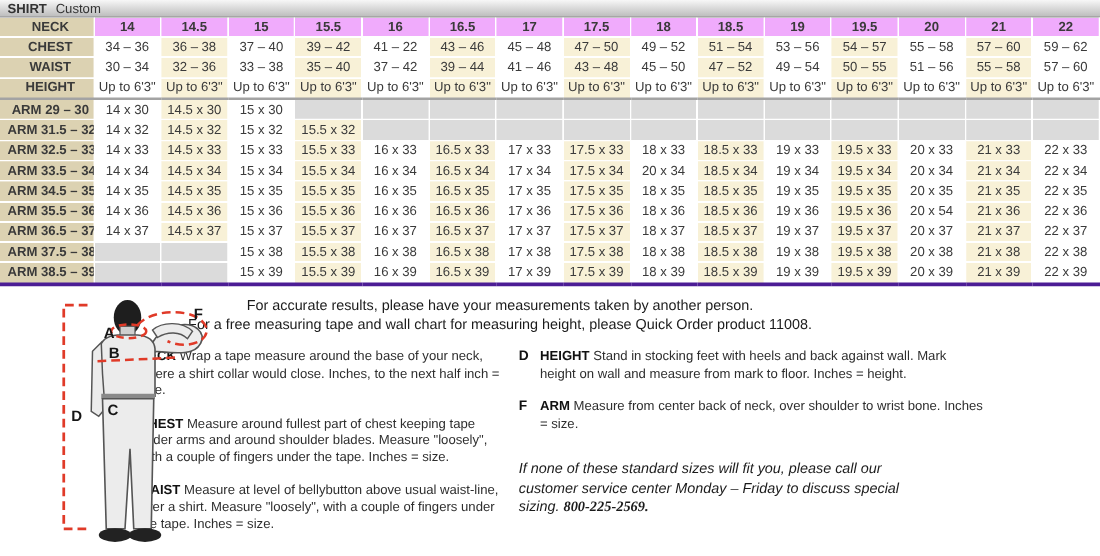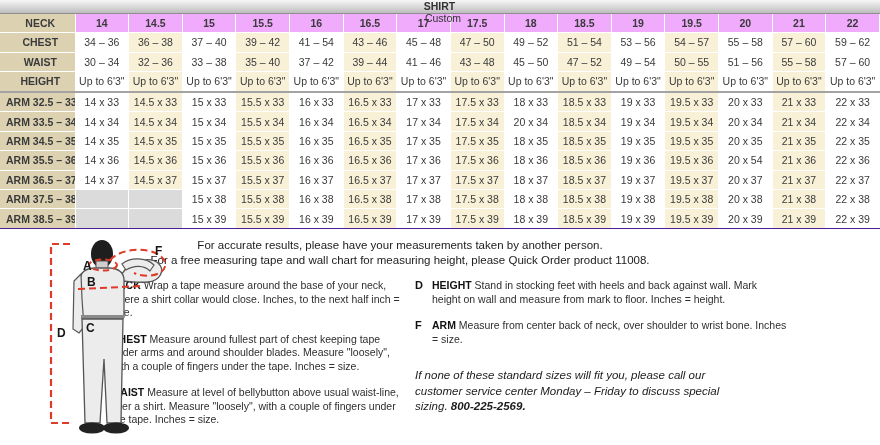--- a/index.html
+++ b/index.html
@@ -3,50 +3,50 @@
 <meta charset="utf-8">
 <style>
   * { margin:0; padding:0; box-sizing:border-box; }
   html,body { background:#fff; }
   body { font-family:"Liberation Sans","DejaVu Sans",sans-serif; color:#2b2b2b; }
   .page { position:relative; width:880px; height:445px; background:#fff; overflow:hidden; }
 
   
   .top-bar { height:14px; background:linear-gradient(#f7f7f7,#bdbdbd);
              border-bottom:1px solid #8f8f8f; display:flex; align-items:center;
-             padding-left:6px; font-size:10.5px; color:#333;flex-direction:column; }
+             padding-left:6px; font-size:10.5px; color:#333; }
   .top-bar .t1 { font-weight:bold; margin-right:7px; }
 
   
   table.size { width:880px; height:215px; border-collapse:collapse; table-layout:fixed; }
   table.size col.lblcol { width:75px; }
   table.size td { font-size:10.5px; text-align:center; vertical-align:middle;
                   border-bottom:1px solid #fff; border-right:1px solid #fff;
                   color:#3a3a3a; white-space:nowrap; overflow:hidden; }
   td.lbl { background:#dcd2b2; font-weight:bold; text-align:left; padding-left:6px; color:#3a3a3a; }
   td.neckcell { background:#f0abfc; font-weight:bold; }
   td.white { background:#fff; }
   td.cream { background:#f8f1d7; }
   td.emptycell { background:#dbdbdb; }
   tr.sep td { border-bottom:2px solid #a3a3a3; }
-  tr.last td { border-bottom:1px solid #4c1d95; }
+  tr.last td { border-bottom:3px solid #4c1d95; }
 
   
   .bottom { position:relative; height:216px; }
   .figure { position:absolute; left:30px; top:8px; width:150px; height:205px; }
   .content { margin-left:94px; padding-top:9px; }
   .intro { width:612px; text-align:center; font-size:11.5px; line-height:15px; color:#1b1b1b; }
   .cols { display:flex; margin-top:11px; }
   .col-left { width:315px; }
   .col-right { width:372px; margin-left:6px; }
   .def { display:flex; margin-bottom:13px; font-size:10.5px; line-height:13.5px; color:#2e2e2e; }
   .def .letter { width:17px; flex:0 0 17px; font-weight:bold; font-size:11px; color:#111; }
   .def .term { font-weight:bold; color:#111; }
   .note { margin-top:22px; font-size:11.5px; line-height:15.5px; font-style:italic; color:#1b1b1b; width:340px; }
-  .note .phone { font-weight:bold; }
+  .note .phone { font-weight:bold;font-family:Liberation Serif, serif; }
 </style>
 </head>
 <body>
 
 <div class="page">
 
   <div class="top-bar">
     <span class="t1">SHIRT</span>
     <span class="t2">Custom</span>
   </div>
@@ -73,21 +73,21 @@
           <td class="neckcell">20</td>
           <td class="neckcell">21</td>
           <td class="neckcell">22</td>
         </tr>
         <tr>
           <td class="lbl">CHEST</td>
           <td class="white">34 – 36</td>
           <td class="cream">36 – 38</td>
           <td class="white">37 – 40</td>
           <td class="cream">39 – 42</td>
-          <td class="white">41 – 54</td>
+          <td class="white">41 – 22</td>
           <td class="cream">43 – 46</td>
           <td class="white">45 – 48</td>
           <td class="cream">47 – 50</td>
           <td class="white">49 – 52</td>
           <td class="cream">51 – 54</td>
           <td class="white">53 – 56</td>
           <td class="cream">54 – 57</td>
           <td class="white">55 – 58</td>
           <td class="cream">57 – 60</td>
           <td class="white">59 – 62</td>
@@ -120,20 +120,56 @@
           <td class="cream">Up to 6'3"</td>
           <td class="white">Up to 6'3"</td>
           <td class="cream">Up to 6'3"</td>
           <td class="white">Up to 6'3"</td>
           <td class="cream">Up to 6'3"</td>
           <td class="white">Up to 6'3"</td>
           <td class="cream">Up to 6'3"</td>
           <td class="white">Up to 6'3"</td>
           <td class="cream">Up to 6'3"</td>
           <td class="white">Up to 6'3"</td>
+        </tr>
+        <tr>
+          <td class="lbl">ARM 29 – 30</td>
+          <td class="white">14 x 30</td>
+          <td class="cream">14.5 x 30</td>
+          <td class="white">15 x 30</td>
+          <td class="emptycell"></td>
+          <td class="emptycell"></td>
+          <td class="emptycell"></td>
+          <td class="emptycell"></td>
+          <td class="emptycell"></td>
+          <td class="emptycell"></td>
+          <td class="emptycell"></td>
+          <td class="emptycell"></td>
+          <td class="emptycell"></td>
+          <td class="emptycell"></td>
+          <td class="emptycell"></td>
+          <td class="emptycell"></td>
+        </tr>
+        <tr>
+          <td class="lbl">ARM 31.5 – 32</td>
+          <td class="white">14 x 32</td>
+          <td class="cream">14.5 x 32</td>
+          <td class="white">15 x 32</td>
+          <td class="cream">15.5 x 32</td>
+          <td class="emptycell"></td>
+          <td class="emptycell"></td>
+          <td class="emptycell"></td>
+          <td class="emptycell"></td>
+          <td class="emptycell"></td>
+          <td class="emptycell"></td>
+          <td class="emptycell"></td>
+          <td class="emptycell"></td>
+          <td class="emptycell"></td>
+          <td class="emptycell"></td>
+          <td class="emptycell"></td>
         </tr>
         <tr>
           <td class="lbl">ARM 32.5 – 33</td>
           <td class="white">14 x 33</td>
           <td class="cream">14.5 x 33</td>
           <td class="white">15 x 33</td>
           <td class="cream">15.5 x 33</td>
           <td class="white">16 x 33</td>
           <td class="cream">16.5 x 33</td>
           <td class="white">17 x 33</td>

